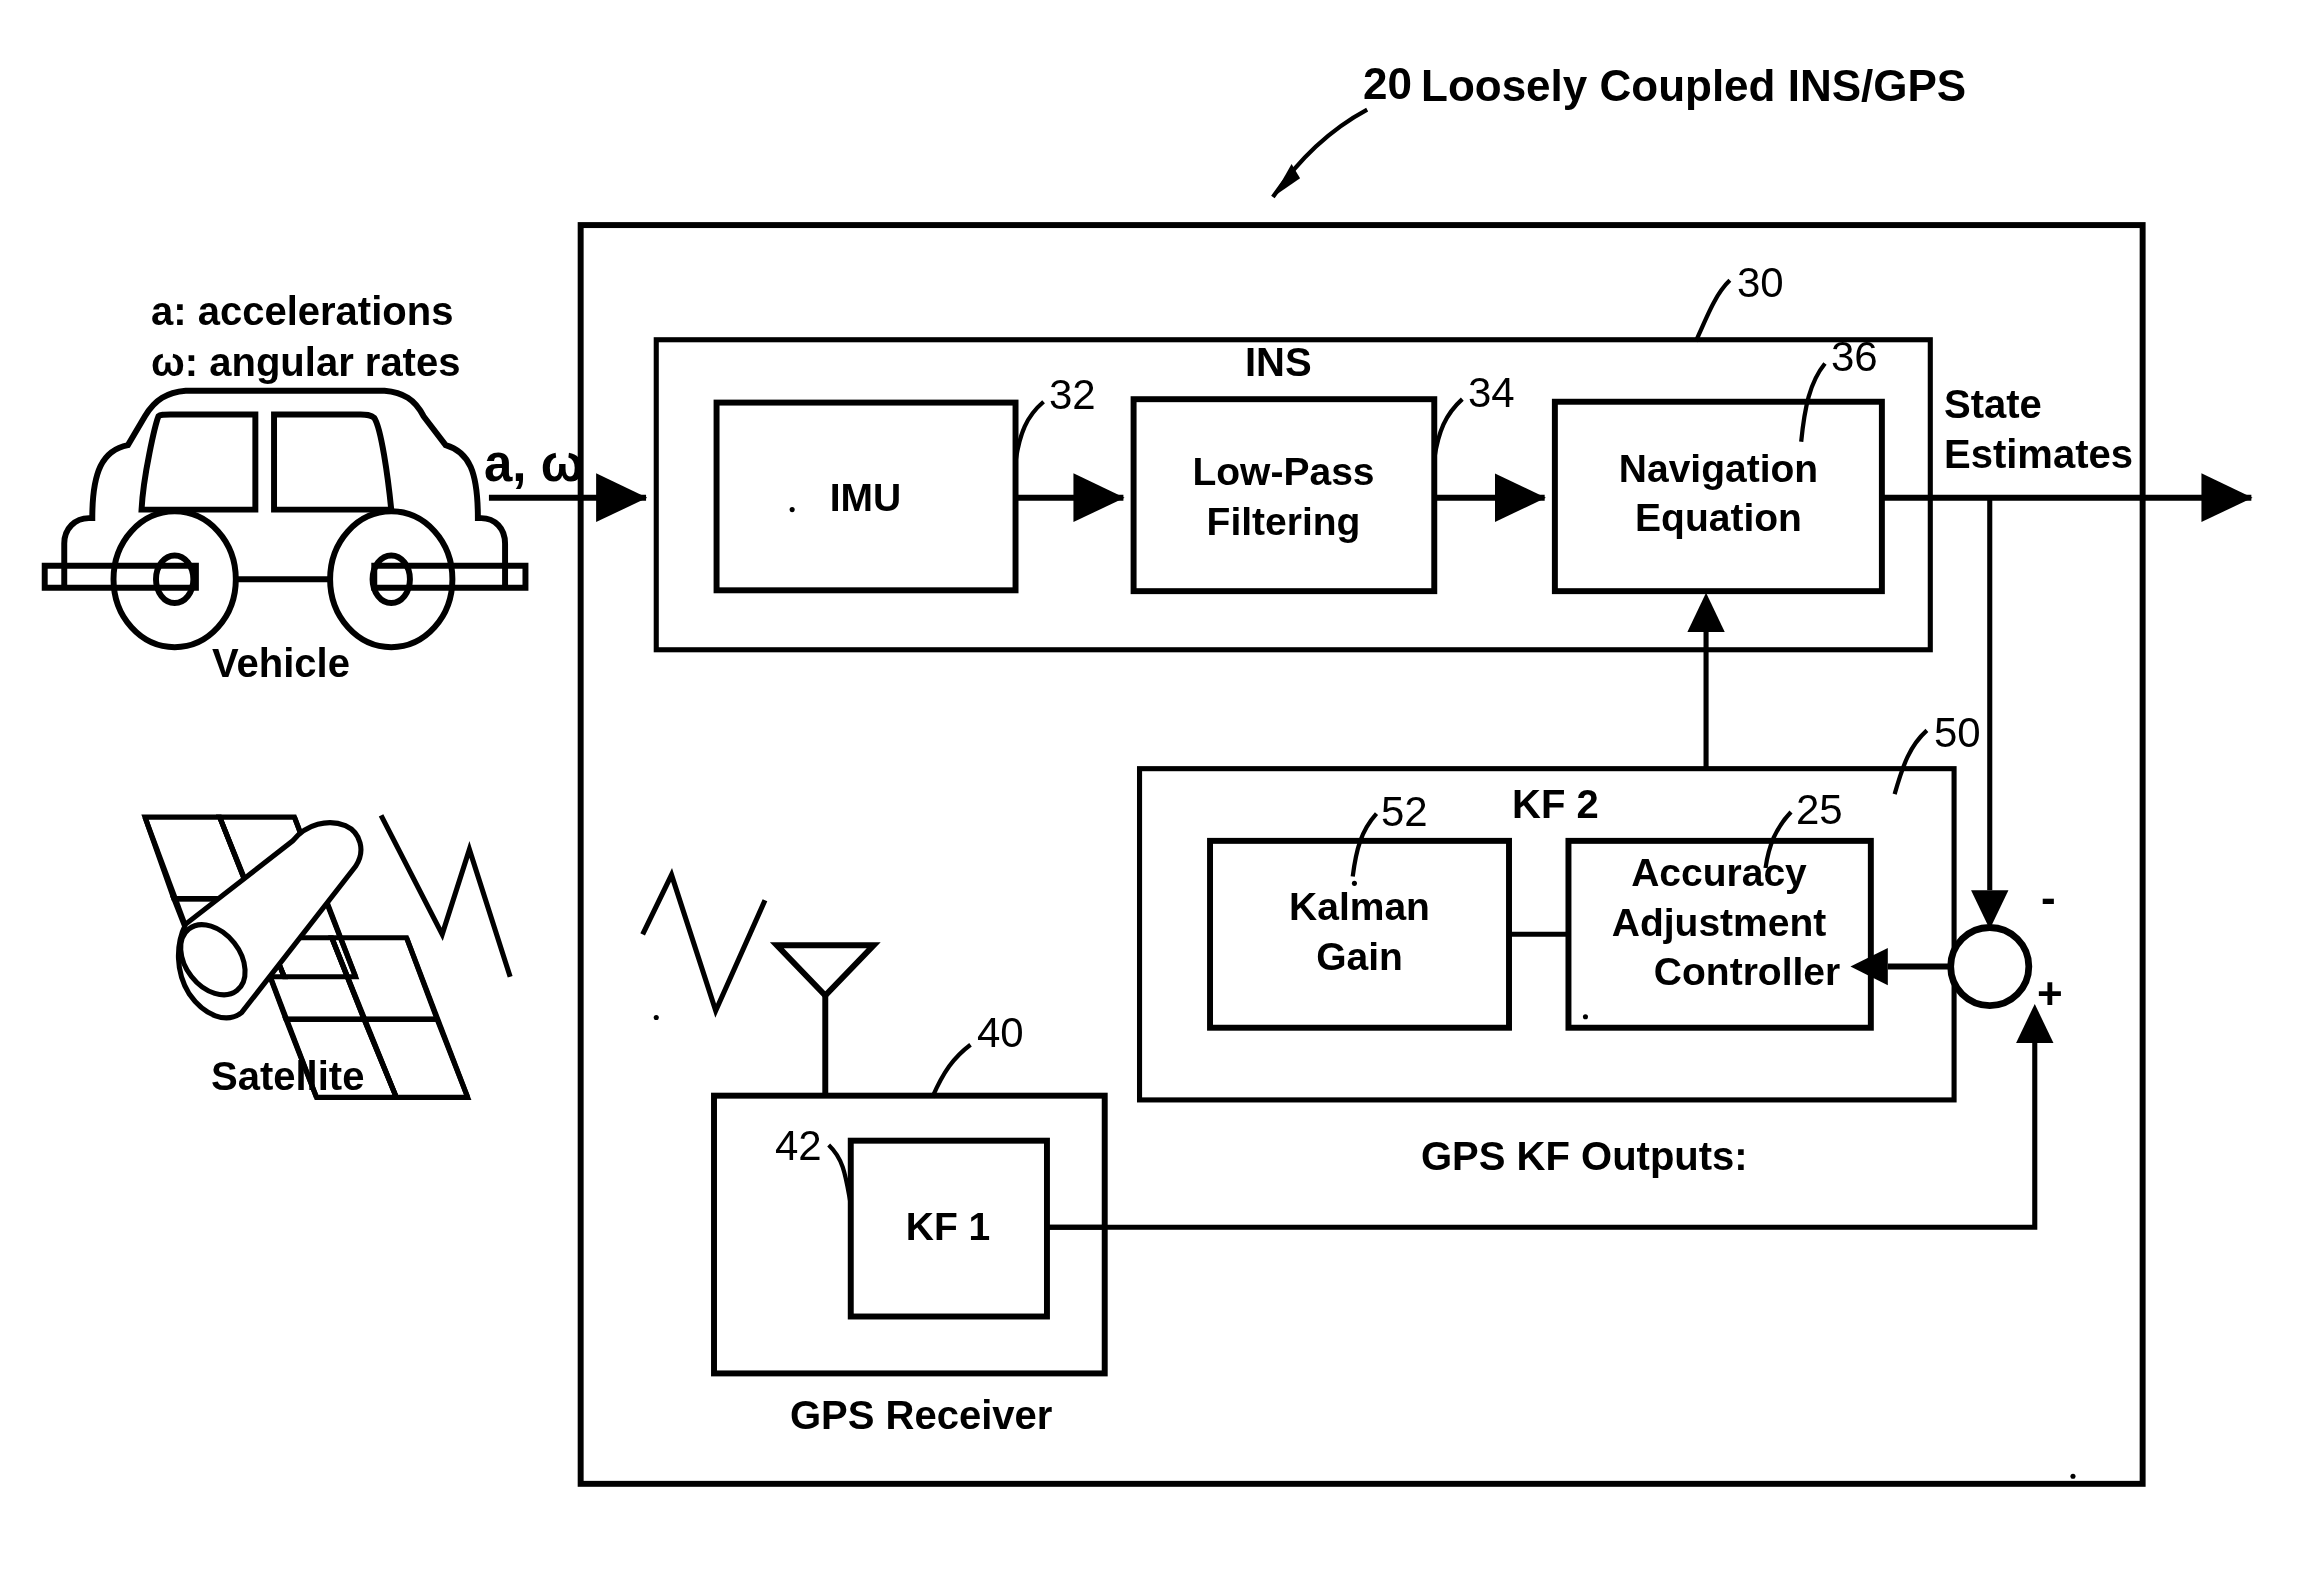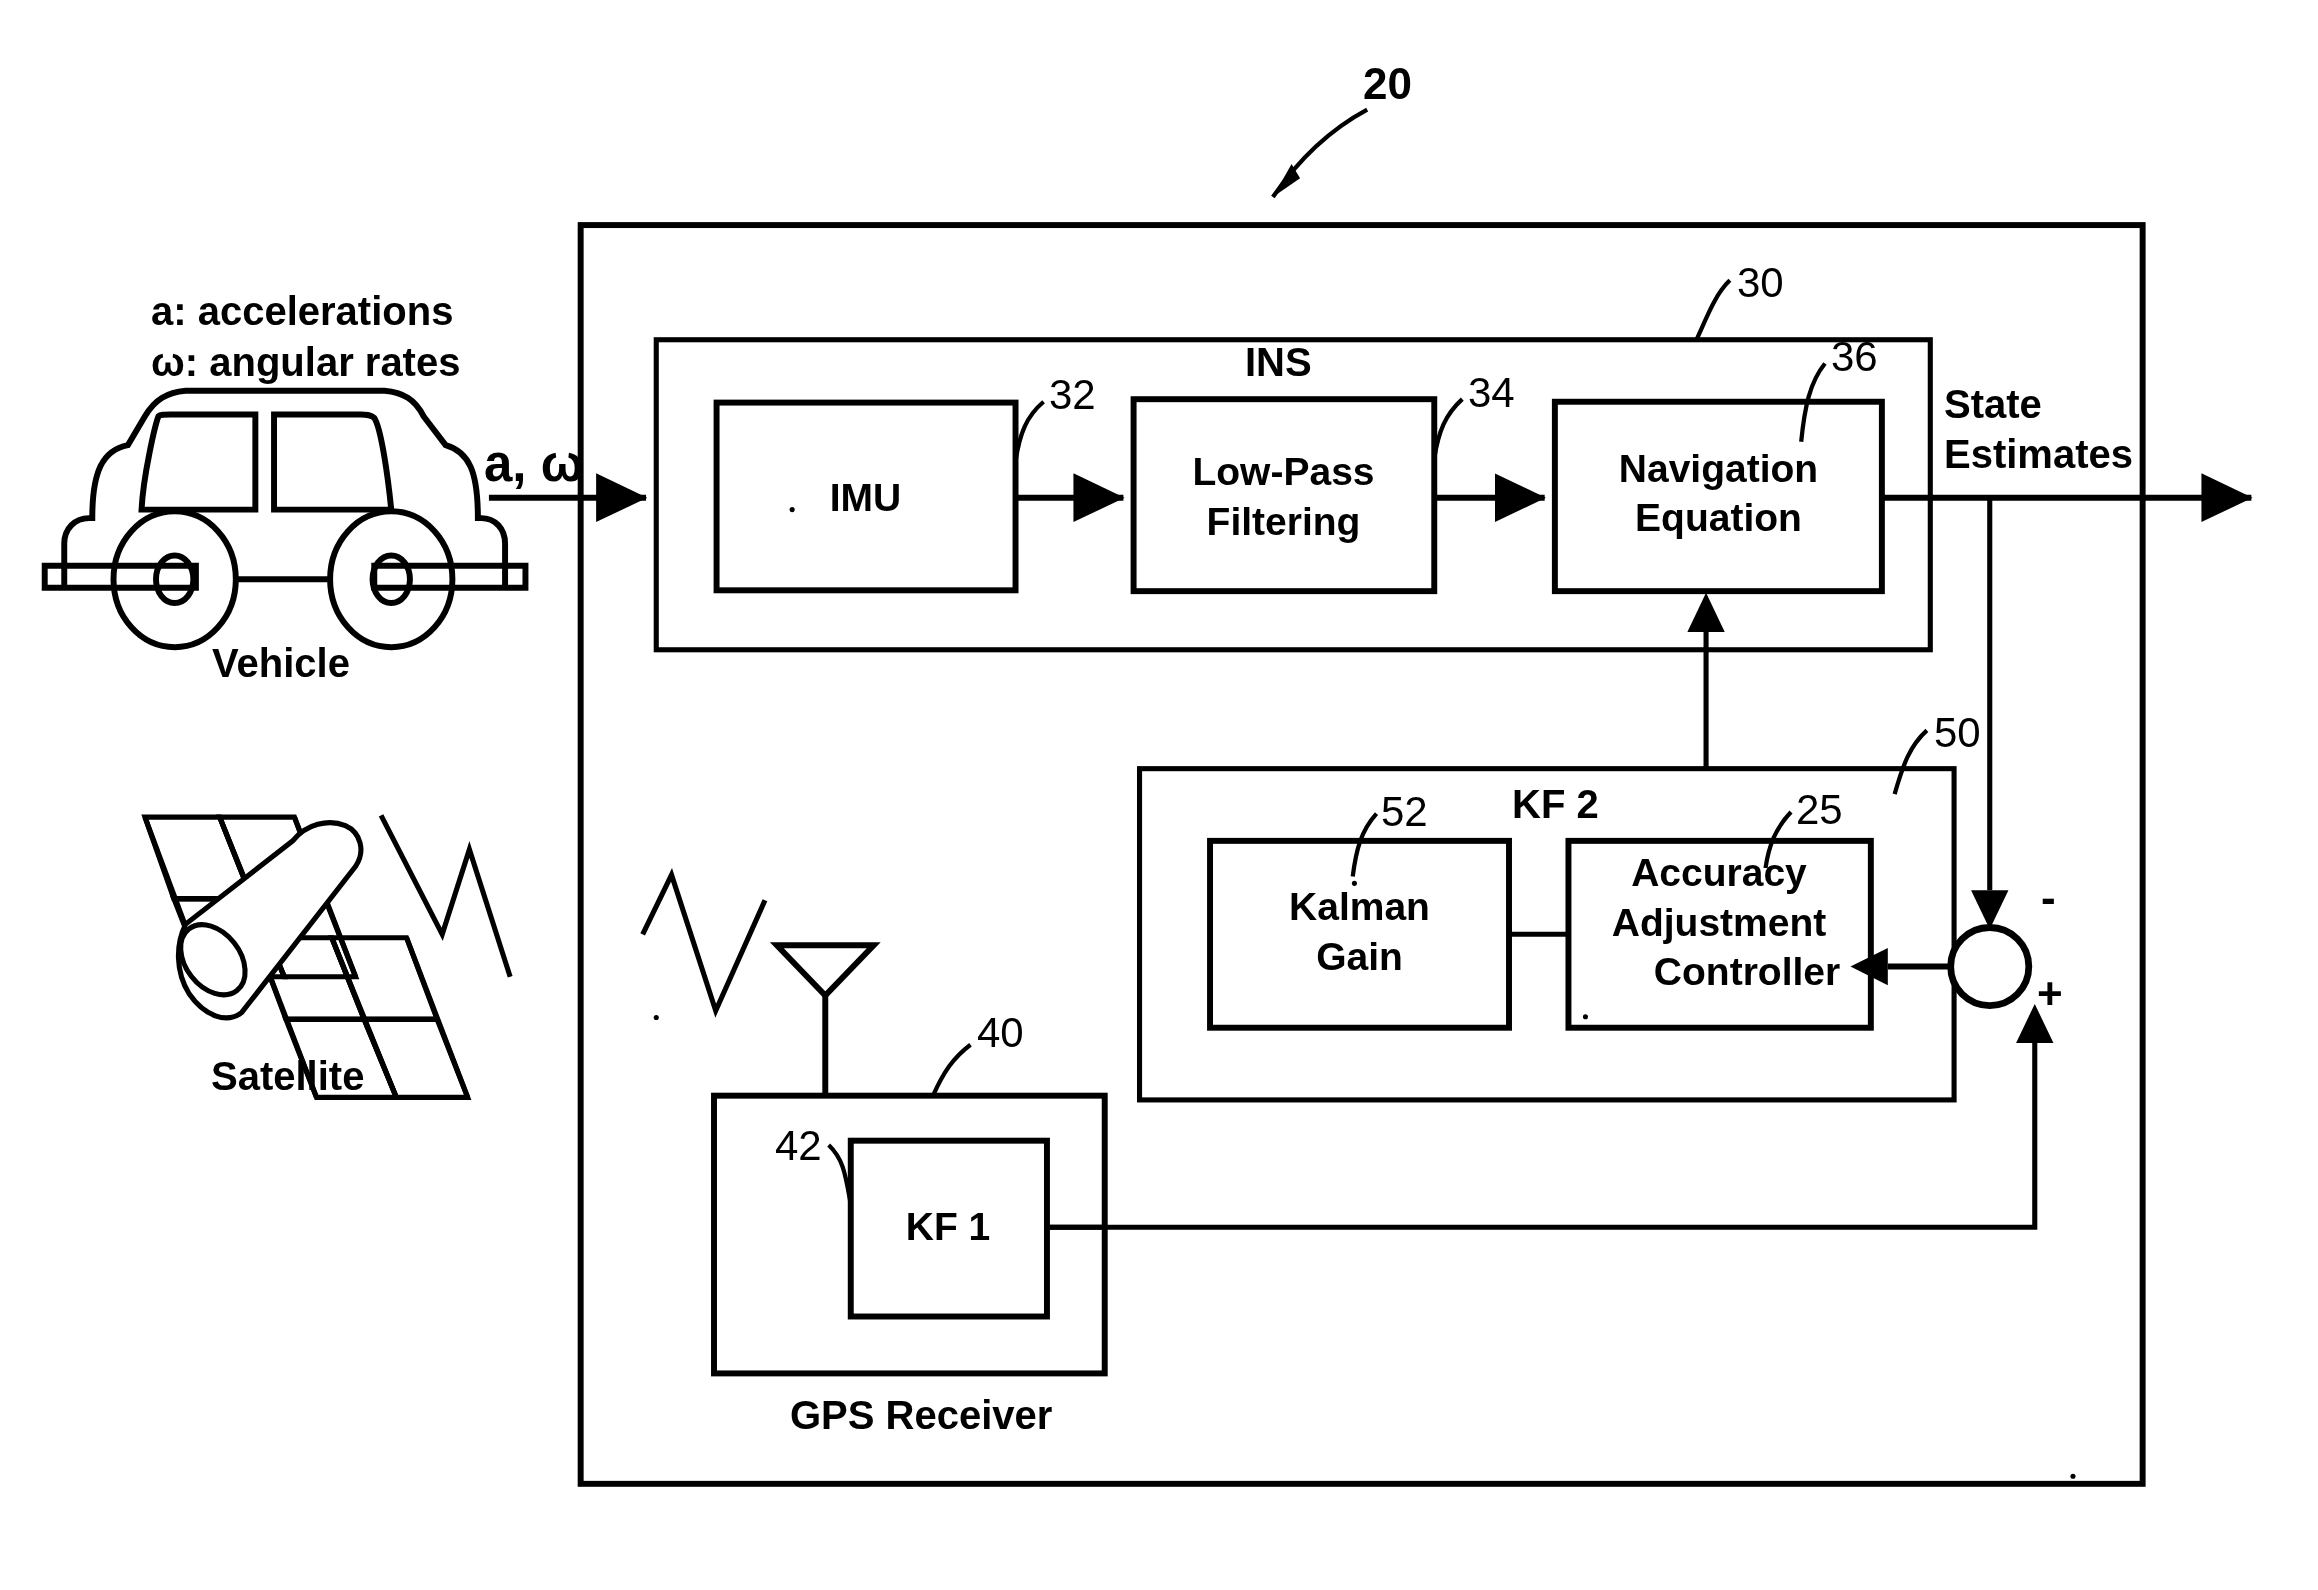--- a/index.html
+++ b/index.html
@@ -143,20 +143,21 @@
         <circle cx="932" cy="600" r="3"></circle>
         <circle cx="772" cy="1198" r="3"></circle>
         <circle cx="1594" cy="1040" r="3"></circle>
         <circle cx="1866" cy="1197" r="3"></circle>
         <circle cx="2440" cy="1738" r="3"></circle>
       </g>
     </g>
   </svg>
 
   <div class="txt lbl-num" style="left:1363px;top:59px;font-size:44px;font-weight:bold;">20</div>
+  <div class="txt" style="left:1421px;top:61px;font-size:44px;">Loosely Coupled INS/GPS</div>
 
   <div class="txt" style="left:151px;top:289px;font-size:40px;">a: accelerations</div>
   <div class="txt" style="left:151px;top:340px;font-size:40px;">ω: angular rates</div>
   <div class="txt" style="left:212px;top:641px;font-size:40px;">Vehicle</div>
   <div class="txt" style="left:211px;top:1054px;font-size:40px;">Satellite</div>
   <div class="txt" style="left:484px;top:435px;font-size:51px;">a, ω</div>
 
   <div class="txt" style="left:1245px;top:340px;font-size:40px;">INS</div>
   <div class="txt lbl-num" style="left:1737px;top:259px;">30</div>
 
@@ -187,15 +188,16 @@
   <div class="txt lbl-num" style="left:1796px;top:786px;">25</div>
 
   <div class="txt" style="left:2041px;top:873px;font-size:44px;">-</div>
   <div class="txt" style="left:2037px;top:969px;font-size:44px;">+</div>
 
   <div class="txt lbl-num" style="left:977px;top:1009px;">40</div>
   <div class="txt lbl-num" style="left:775px;top:1122px;">42</div>
   <div class="txt blk-lbl" style="left:850px;top:1205px;width:196px;">KF 1</div>
   <div class="txt" style="left:790px;top:1393px;font-size:40px;">GPS Receiver</div>
 
+  <div class="txt" style="left:1421px;top:1134px;font-size:40px;">GPS KF Outputs:</div>
 
 </div>
 
 
 </body></html>

